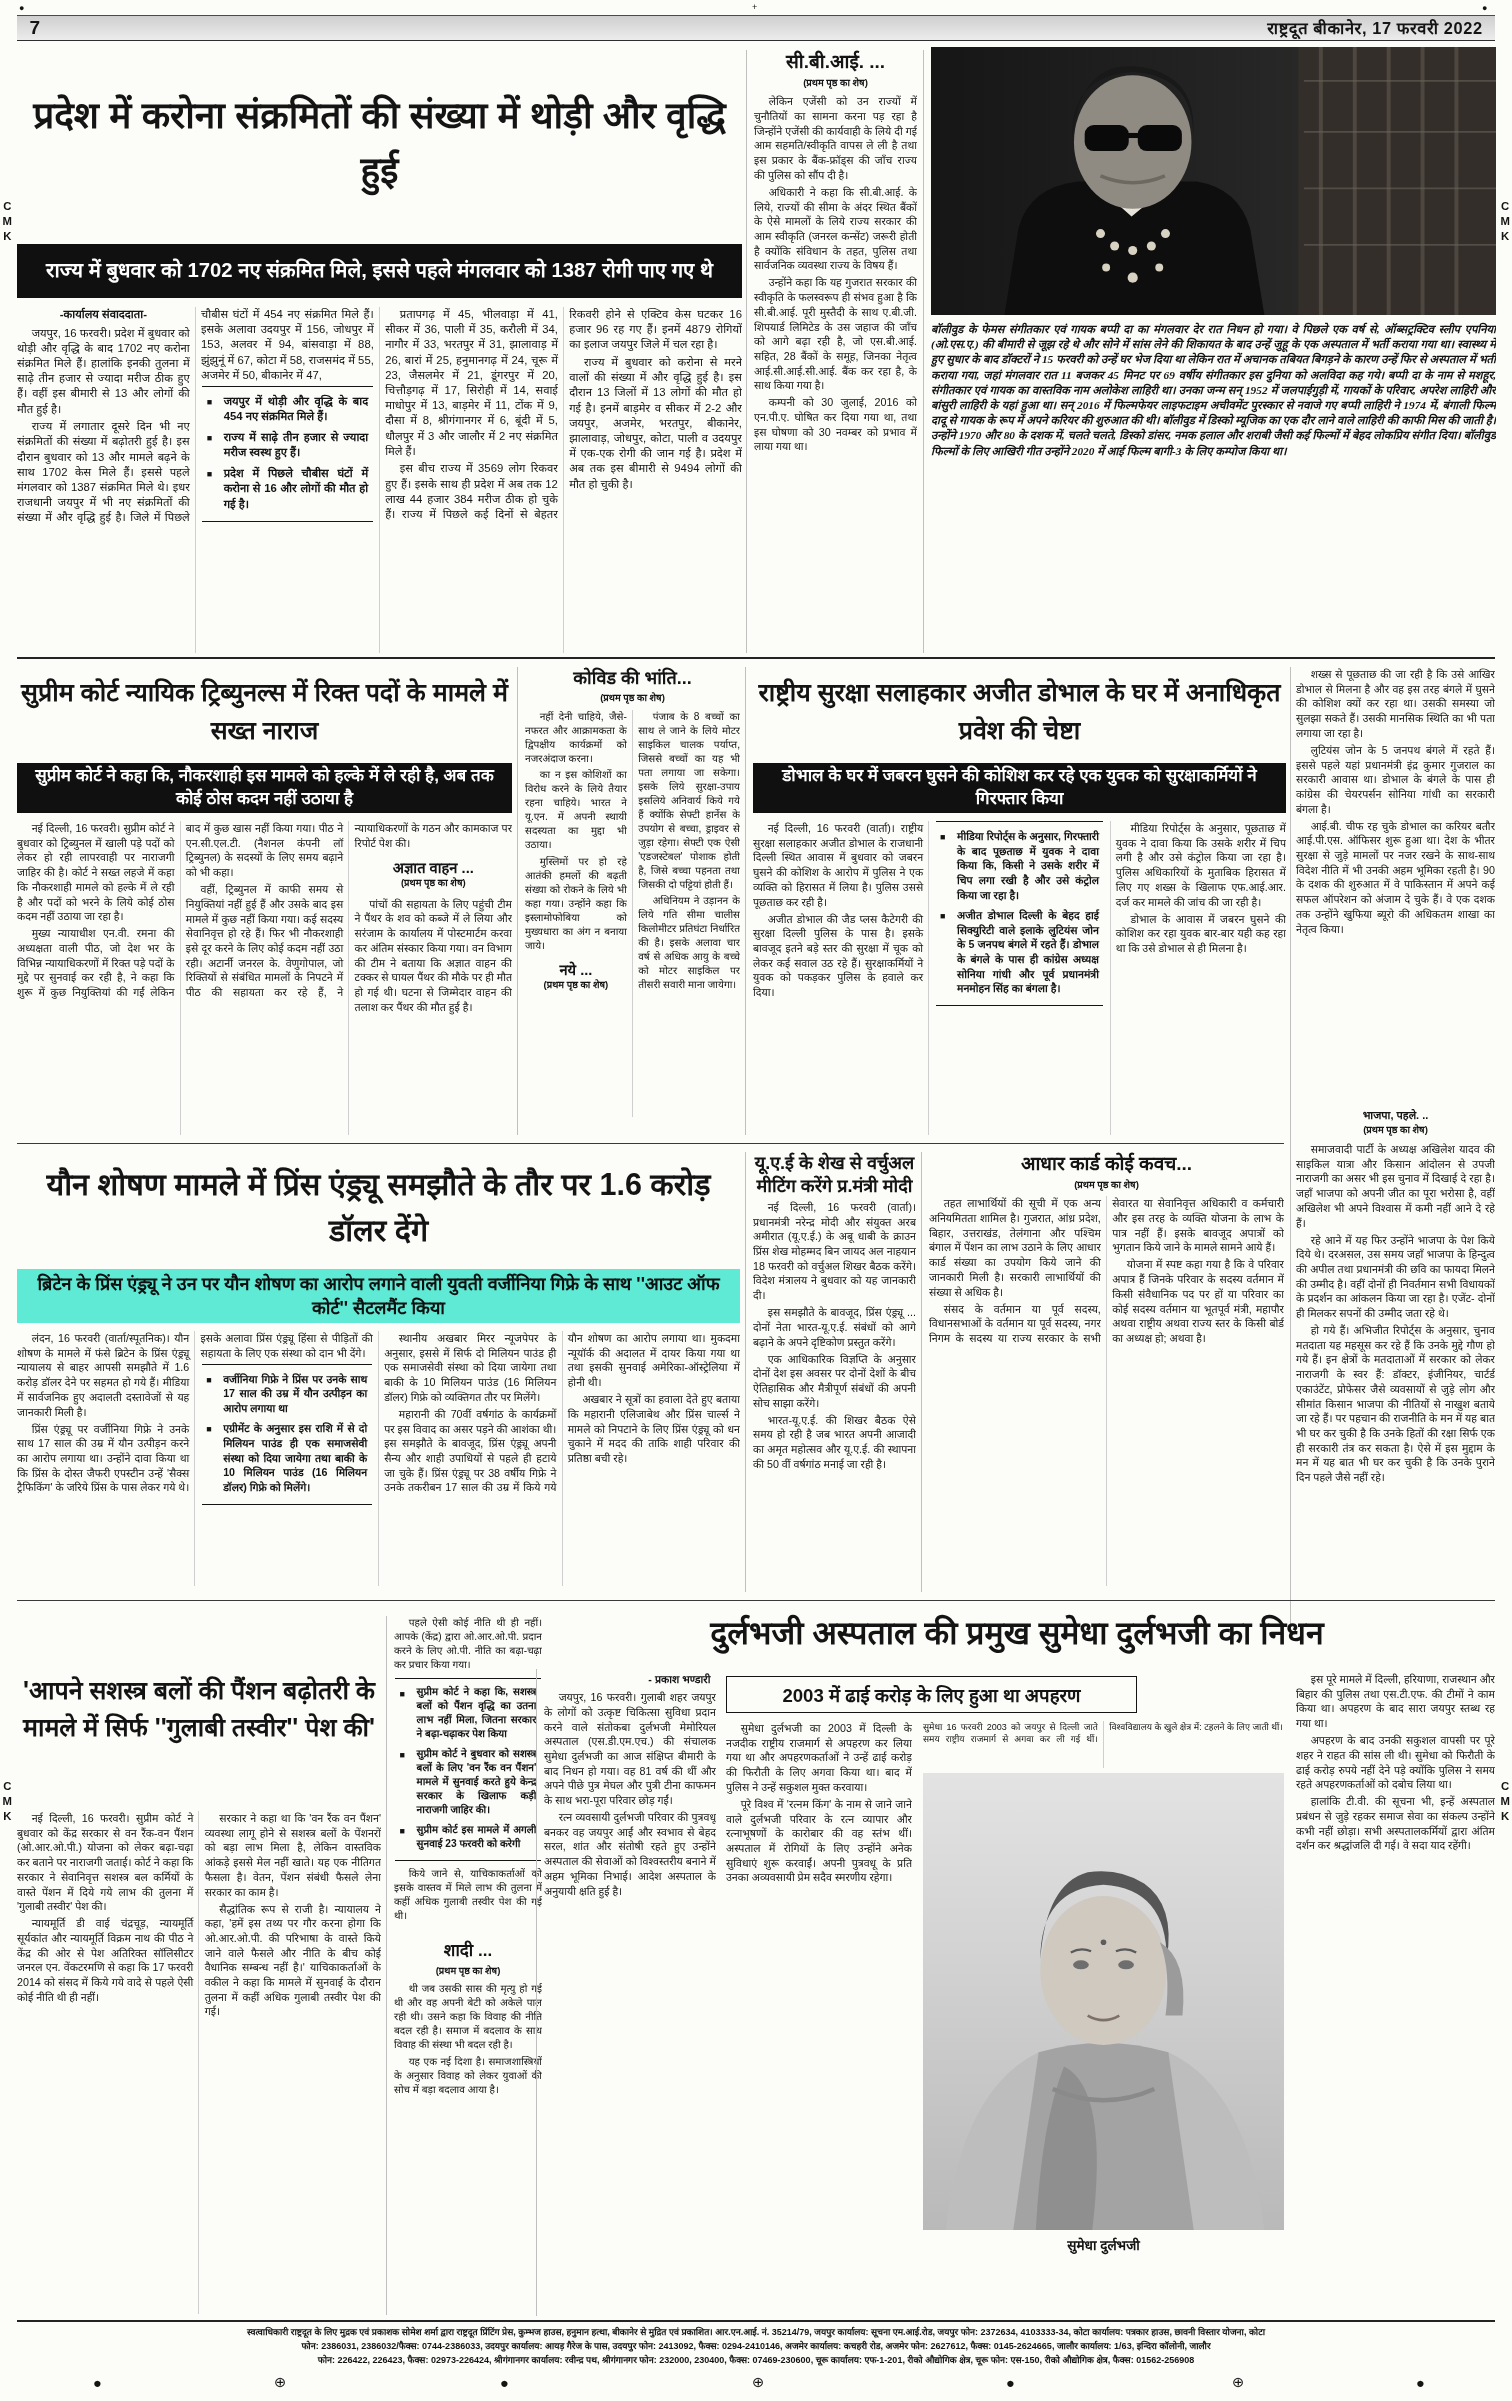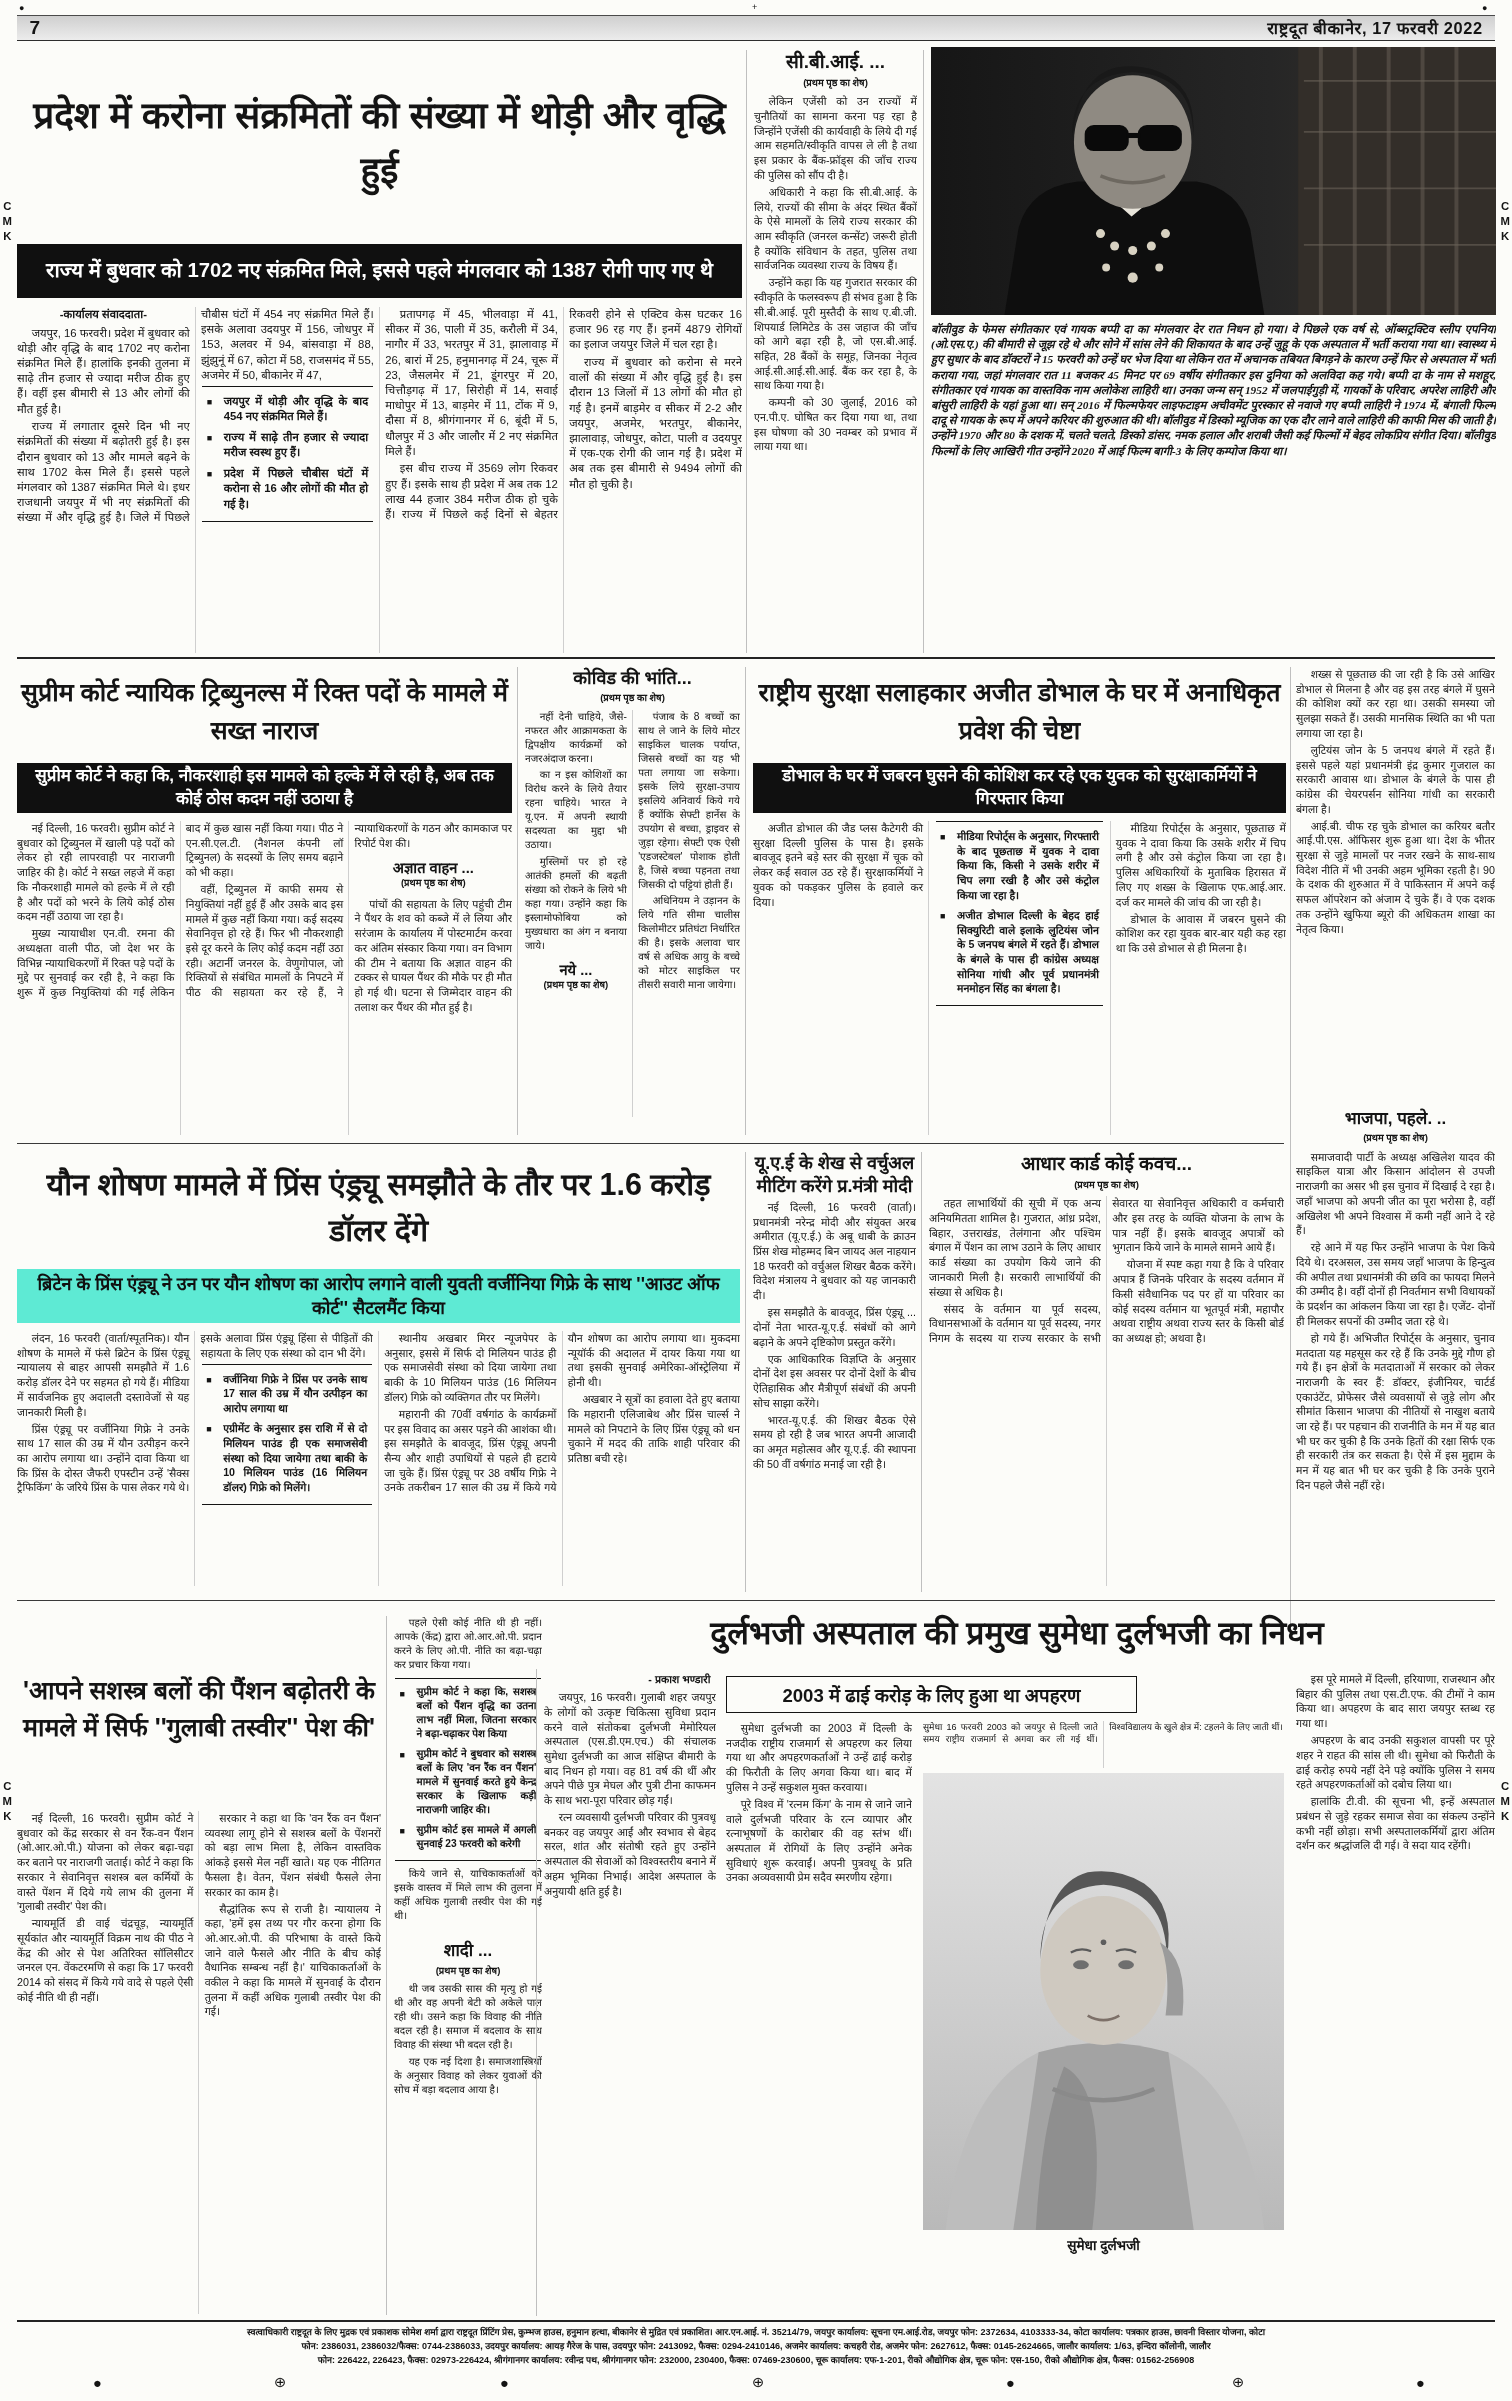--- a/index.html
+++ b/index.html
@@ -207,20 +207,21 @@
     </div>
   </section>
 
   <div class="vrule" style="left:745px;top:667px;height:468px"></div>
 
   <section>
     <h1 class="abs headline" style="left:753px;top:667px;width:533px;height:89px;font-size:25px">राष्ट्रीय सुरक्षा सलाहकार अजीत डोभाल के घर में अनाधिकृत प्रवेश की चेष्टा</h1>
     <div class="abs band" style="left:753px;top:763px;width:533px;height:50px;font-size:17px">डोभाल के घर में जबरन घुसने की कोशिश कर रहे एक युवक को सुरक्षाकर्मियों ने गिरफ्तार किया</div>
     <div class="abs colbody cols3" style="left:753px;top:821px;width:533px;height:314px;font-size:10.7px;line-height:14.7px">
       <div>
+          <p class="para">नई दिल्ली, 16 फरवरी (वार्ता)। राष्ट्रीय सुरक्षा सलाहकार अजीत डोभाल के राजधानी दिल्ली स्थित आवास में बुधवार को जबरन घुसने की कोशिश के आरोप में पुलिस ने एक व्यक्ति को हिरासत में लिया है। पुलिस उससे पूछताछ कर रही है।</p>
           <p class="para">अजीत डोभाल की जैड प्लस कैटेगरी की सुरक्षा दिल्ली पुलिस के पास है। इसके बावजूद इतने बड़े स्तर की सुरक्षा में चूक को लेकर कई सवाल उठ रहे हैं। सुरक्षाकर्मियों ने युवक को पकड़कर पुलिस के हवाले कर दिया।</p>
         </div>
       <div class="bullets">
           <p class="bullet">मीडिया रिपोर्ट्स के अनुसार, गिरफ्तारी के बाद पूछताछ में युवक ने दावा किया कि, किसी ने उसके शरीर में चिप लगा रखी है और उसे कंट्रोल किया जा रहा है।</p>
           <p class="bullet">अजीत डोभाल दिल्ली के बेहद हाई सिक्युरिटी वाले इलाके लुटियंस जोन के 5 जनपथ बंगले में रहते हैं। डोभाल के बंगले के पास ही कांग्रेस अध्यक्ष सोनिया गांधी और पूर्व प्रधानमंत्री मनमोहन सिंह का बंगला है।</p>
         </div>
       <div>
           <p class="para">मीडिया रिपोर्ट्स के अनुसार, पूछताछ में युवक ने दावा किया कि उसके शरीर में चिप लगी है और उसे कंट्रोल किया जा रहा है। पुलिस अधिकारियों के मुताबिक हिरासत में लिए गए शख्स के खिलाफ एफ.आई.आर. दर्ज कर मामले की जांच की जा रही है।</p>
           <p class="para">डोभाल के आवास में जबरन घुसने की कोशिश कर रहा युवक बार-बार यही कह रहा था कि उसे डोभाल से ही मिलना है।</p>
         </div>
@@ -231,21 +232,21 @@
 
   <div class="abs colbody" style="left:1296px;top:667px;width:199px;height:433px;font-size:10.7px;line-height:14.7px">
     <div>
         <p class="para">शख्स से पूछताछ की जा रही है कि उसे आखिर डोभाल से मिलना है और वह इस तरह बंगले में घुसने की कोशिश क्यों कर रहा था। उसकी समस्या जो सुलझा सकते हैं। उसकी मानसिक स्थिति का भी पता लगाया जा रहा है।</p>
         <p class="para">लुटियंस जोन के 5 जनपथ बंगले में रहते हैं। इससे पहले यहां प्रधानमंत्री इंद्र कुमार गुजराल का सरकारी आवास था। डोभाल के बंगले के पास ही कांग्रेस की चेयरपर्सन सोनिया गांधी का सरकारी बंगला है।</p>
         <p class="para">आई.बी. चीफ रह चुके डोभाल का करियर बतौर आई.पी.एस. ऑफिसर शुरू हुआ था। देश के भीतर सुरक्षा से जुड़े मामलों पर नजर रखने के साथ-साथ विदेश नीति में भी उनकी अहम भूमिका रहती है। 90 के दशक की शुरुआत में वे पाकिस्तान में अपने कई सफल ऑपरेशन को अंजाम दे चुके हैं। वे एक दशक तक उन्होंने खुफिया ब्यूरो की अधिकतम शाखा का नेतृत्व किया।</p>
       </div>
   </div>
 
   <section class="abs" style="left:1296px;top:1108px;width:199px;height:530px;overflow:hidden">
-    <h2 class="colhead" style="font-size:17px">भाजपा, पहले. ..</h2>
+    <h2 class="colhead" style="font-size:11px">भाजपा, पहले. ..</h2>
     <div class="cont">(प्रथम पृष्ठ का शेष)</div>
     <div class="colbody" style="font-size:10.7px;line-height:14.7px">
         <p class="para">समाजवादी पार्टी के अध्यक्ष अखिलेश यादव की साइकिल यात्रा और किसान आंदोलन से उपजी नाराजगी का असर भी इस चुनाव में दिखाई दे रहा है। जहाँ भाजपा को अपनी जीत का पूरा भरोसा है, वहीं अखिलेश भी अपने विश्वास में कमी नहीं आने दे रहे हैं।</p>
         <p class="para">रहे आने में यह फिर उन्होंने भाजपा के पेश किये दिये थे। दरअसल, उस समय जहाँ भाजपा के हिन्दुत्व की अपील तथा प्रधानमंत्री की छवि का फायदा मिलने की उम्मीद है। वहीं दोनों ही निवर्तमान सभी विधायकों के प्रदर्शन का आंकलन किया जा रहा है। एजेंट- दोनों ही मिलकर सपनों की उम्मीद जता रहे थे।</p>
         <p class="para">हो गये हैं। अभिजीत रिपोर्ट्स के अनुसार, चुनाव मतदाता यह महसूस कर रहे हैं कि उनके मुद्दे गौण हो गये हैं। इन क्षेत्रों के मतदाताओं में सरकार को लेकर नाराजगी के स्वर हैं: डॉक्टर, इंजीनियर, चार्टर्ड एकाउंटेंट, प्रोफेसर जैसे व्यवसायों से जुड़े लोग और सीमांत किसान भाजपा की नीतियों से नाखुश बताये जा रहे हैं। पर पहचान की राजनीति के मन में यह बात भी घर कर चुकी है कि उनके हितों की रक्षा सिर्फ एक ही सरकारी तंत्र कर सकता है। ऐसे में इस मुद्दाम के मन में यह बात भी घर कर चुकी है कि उनके पुराने दिन पहले जैसे नहीं रहे।</p>
       </div>
   </section>
 
   <div class="hrule" style="left:17px;top:1143px;width:1267px"></div>
 

